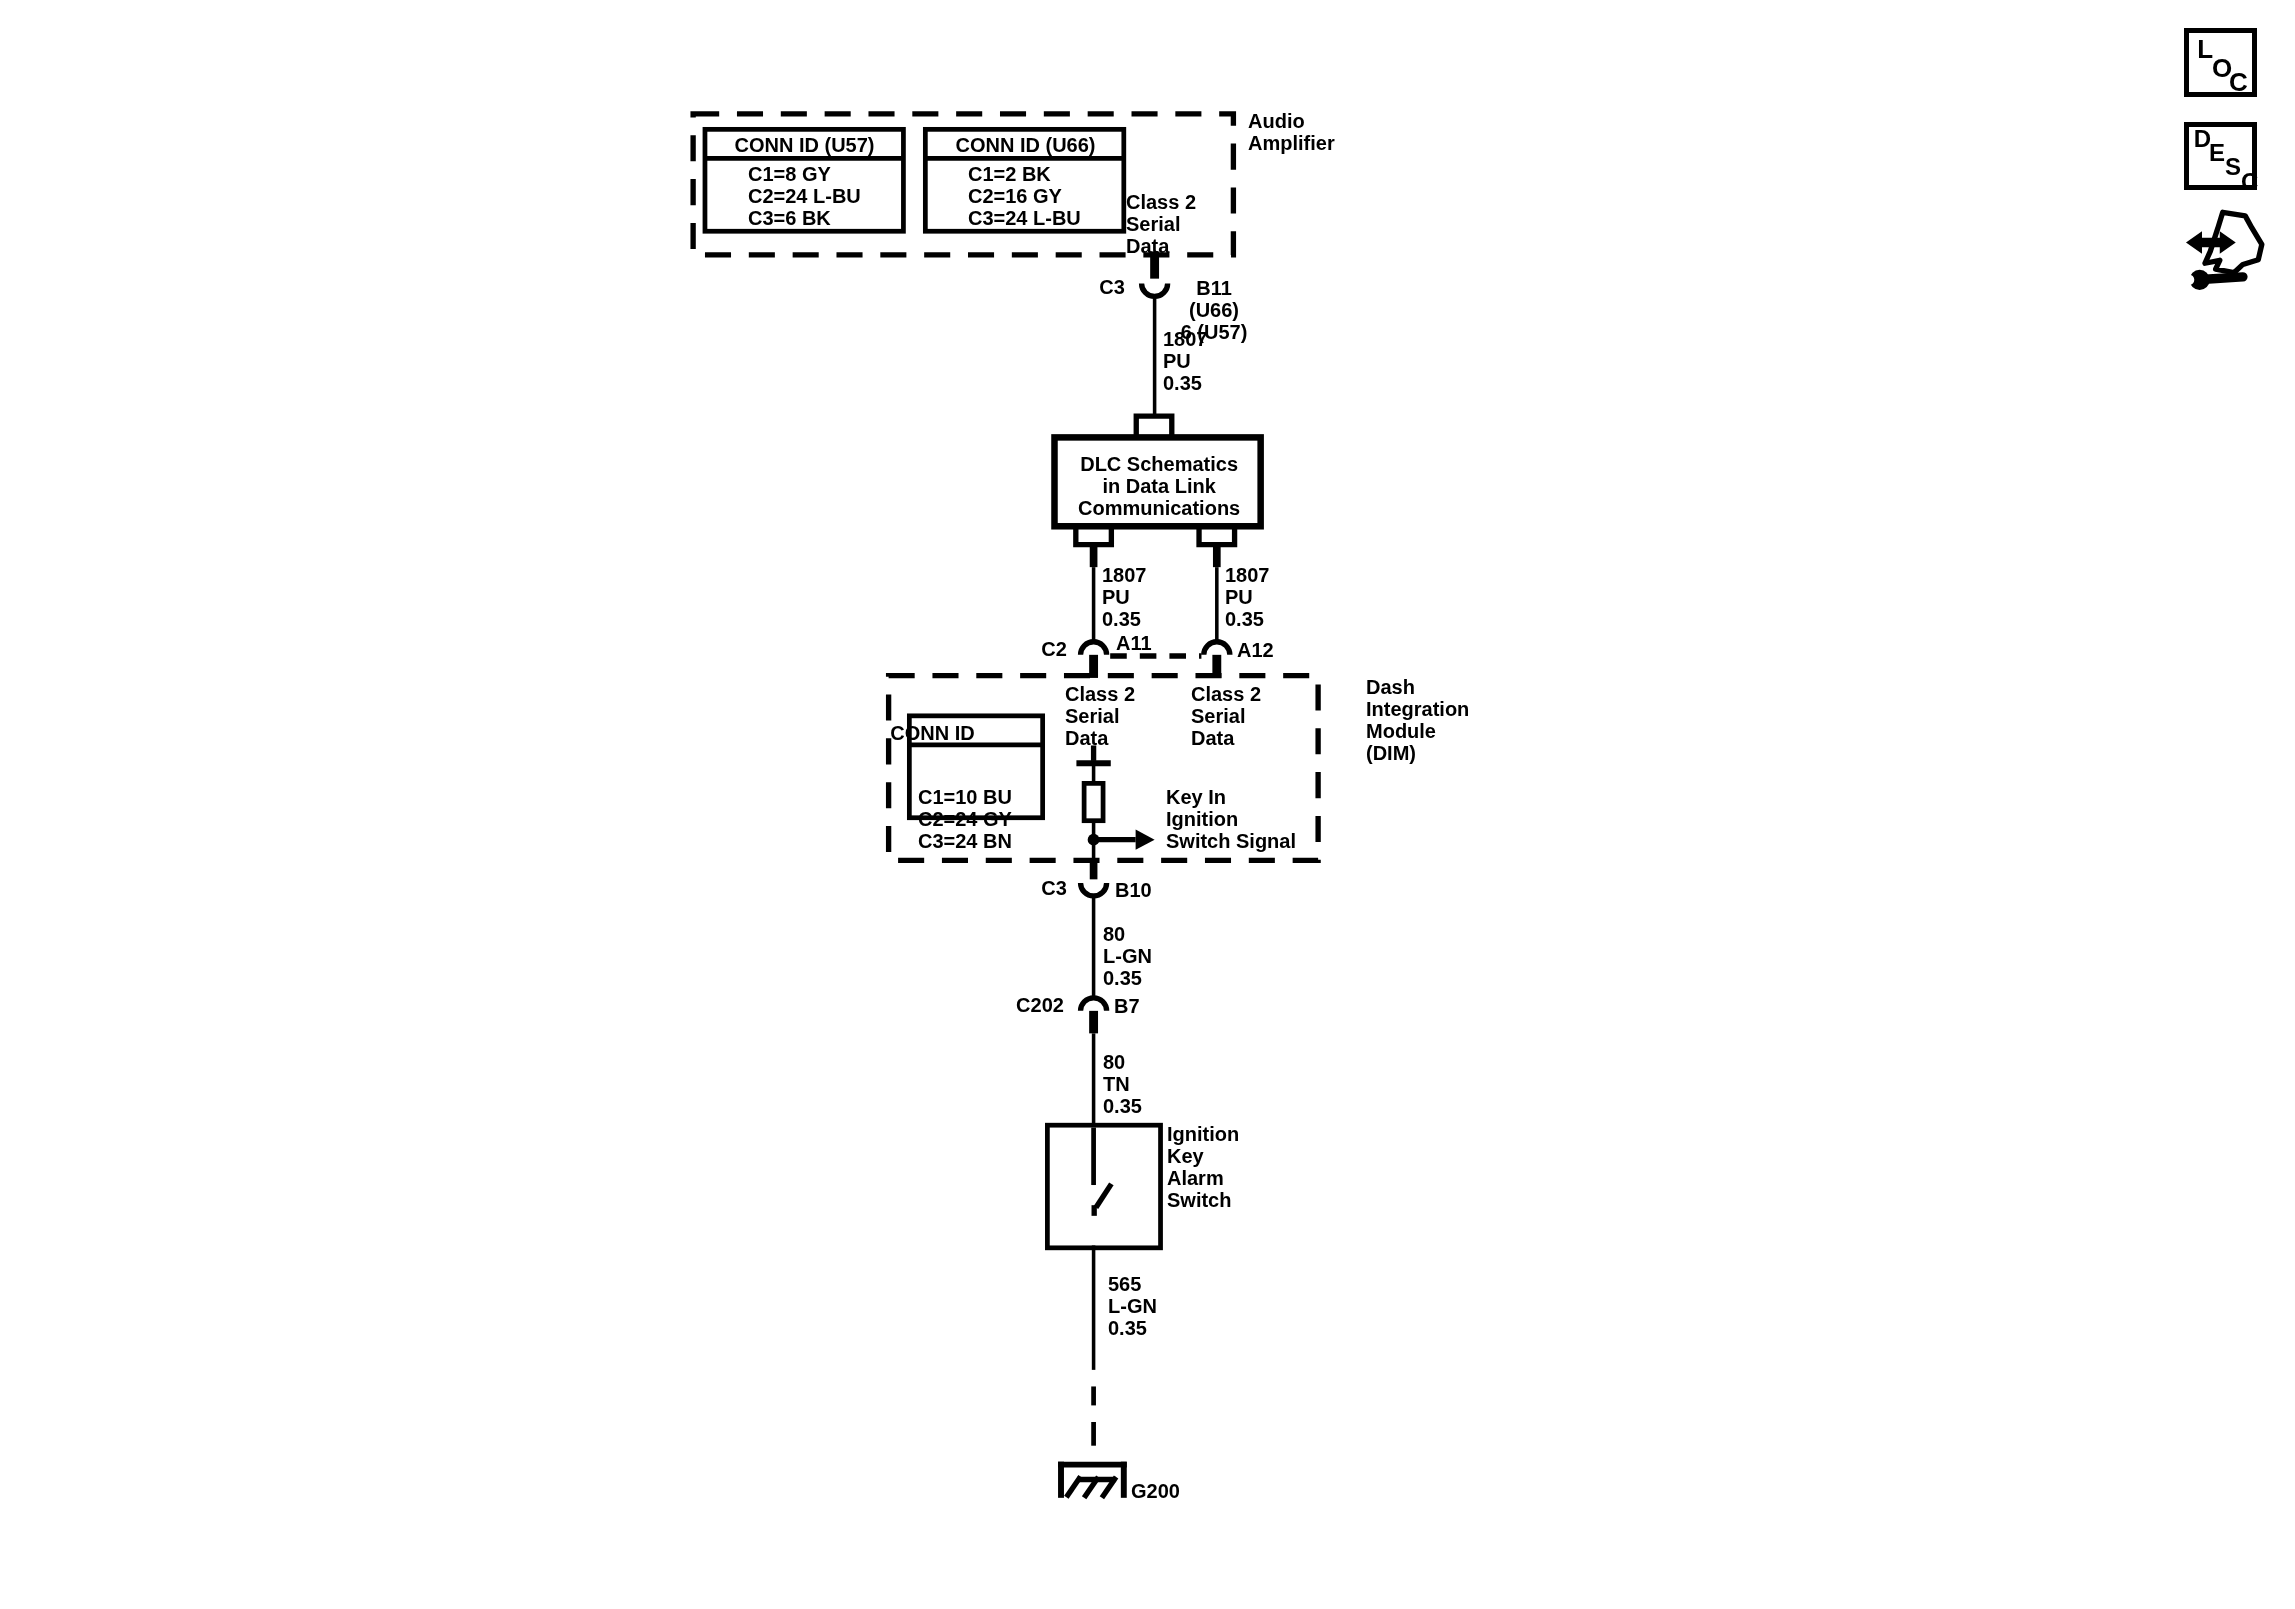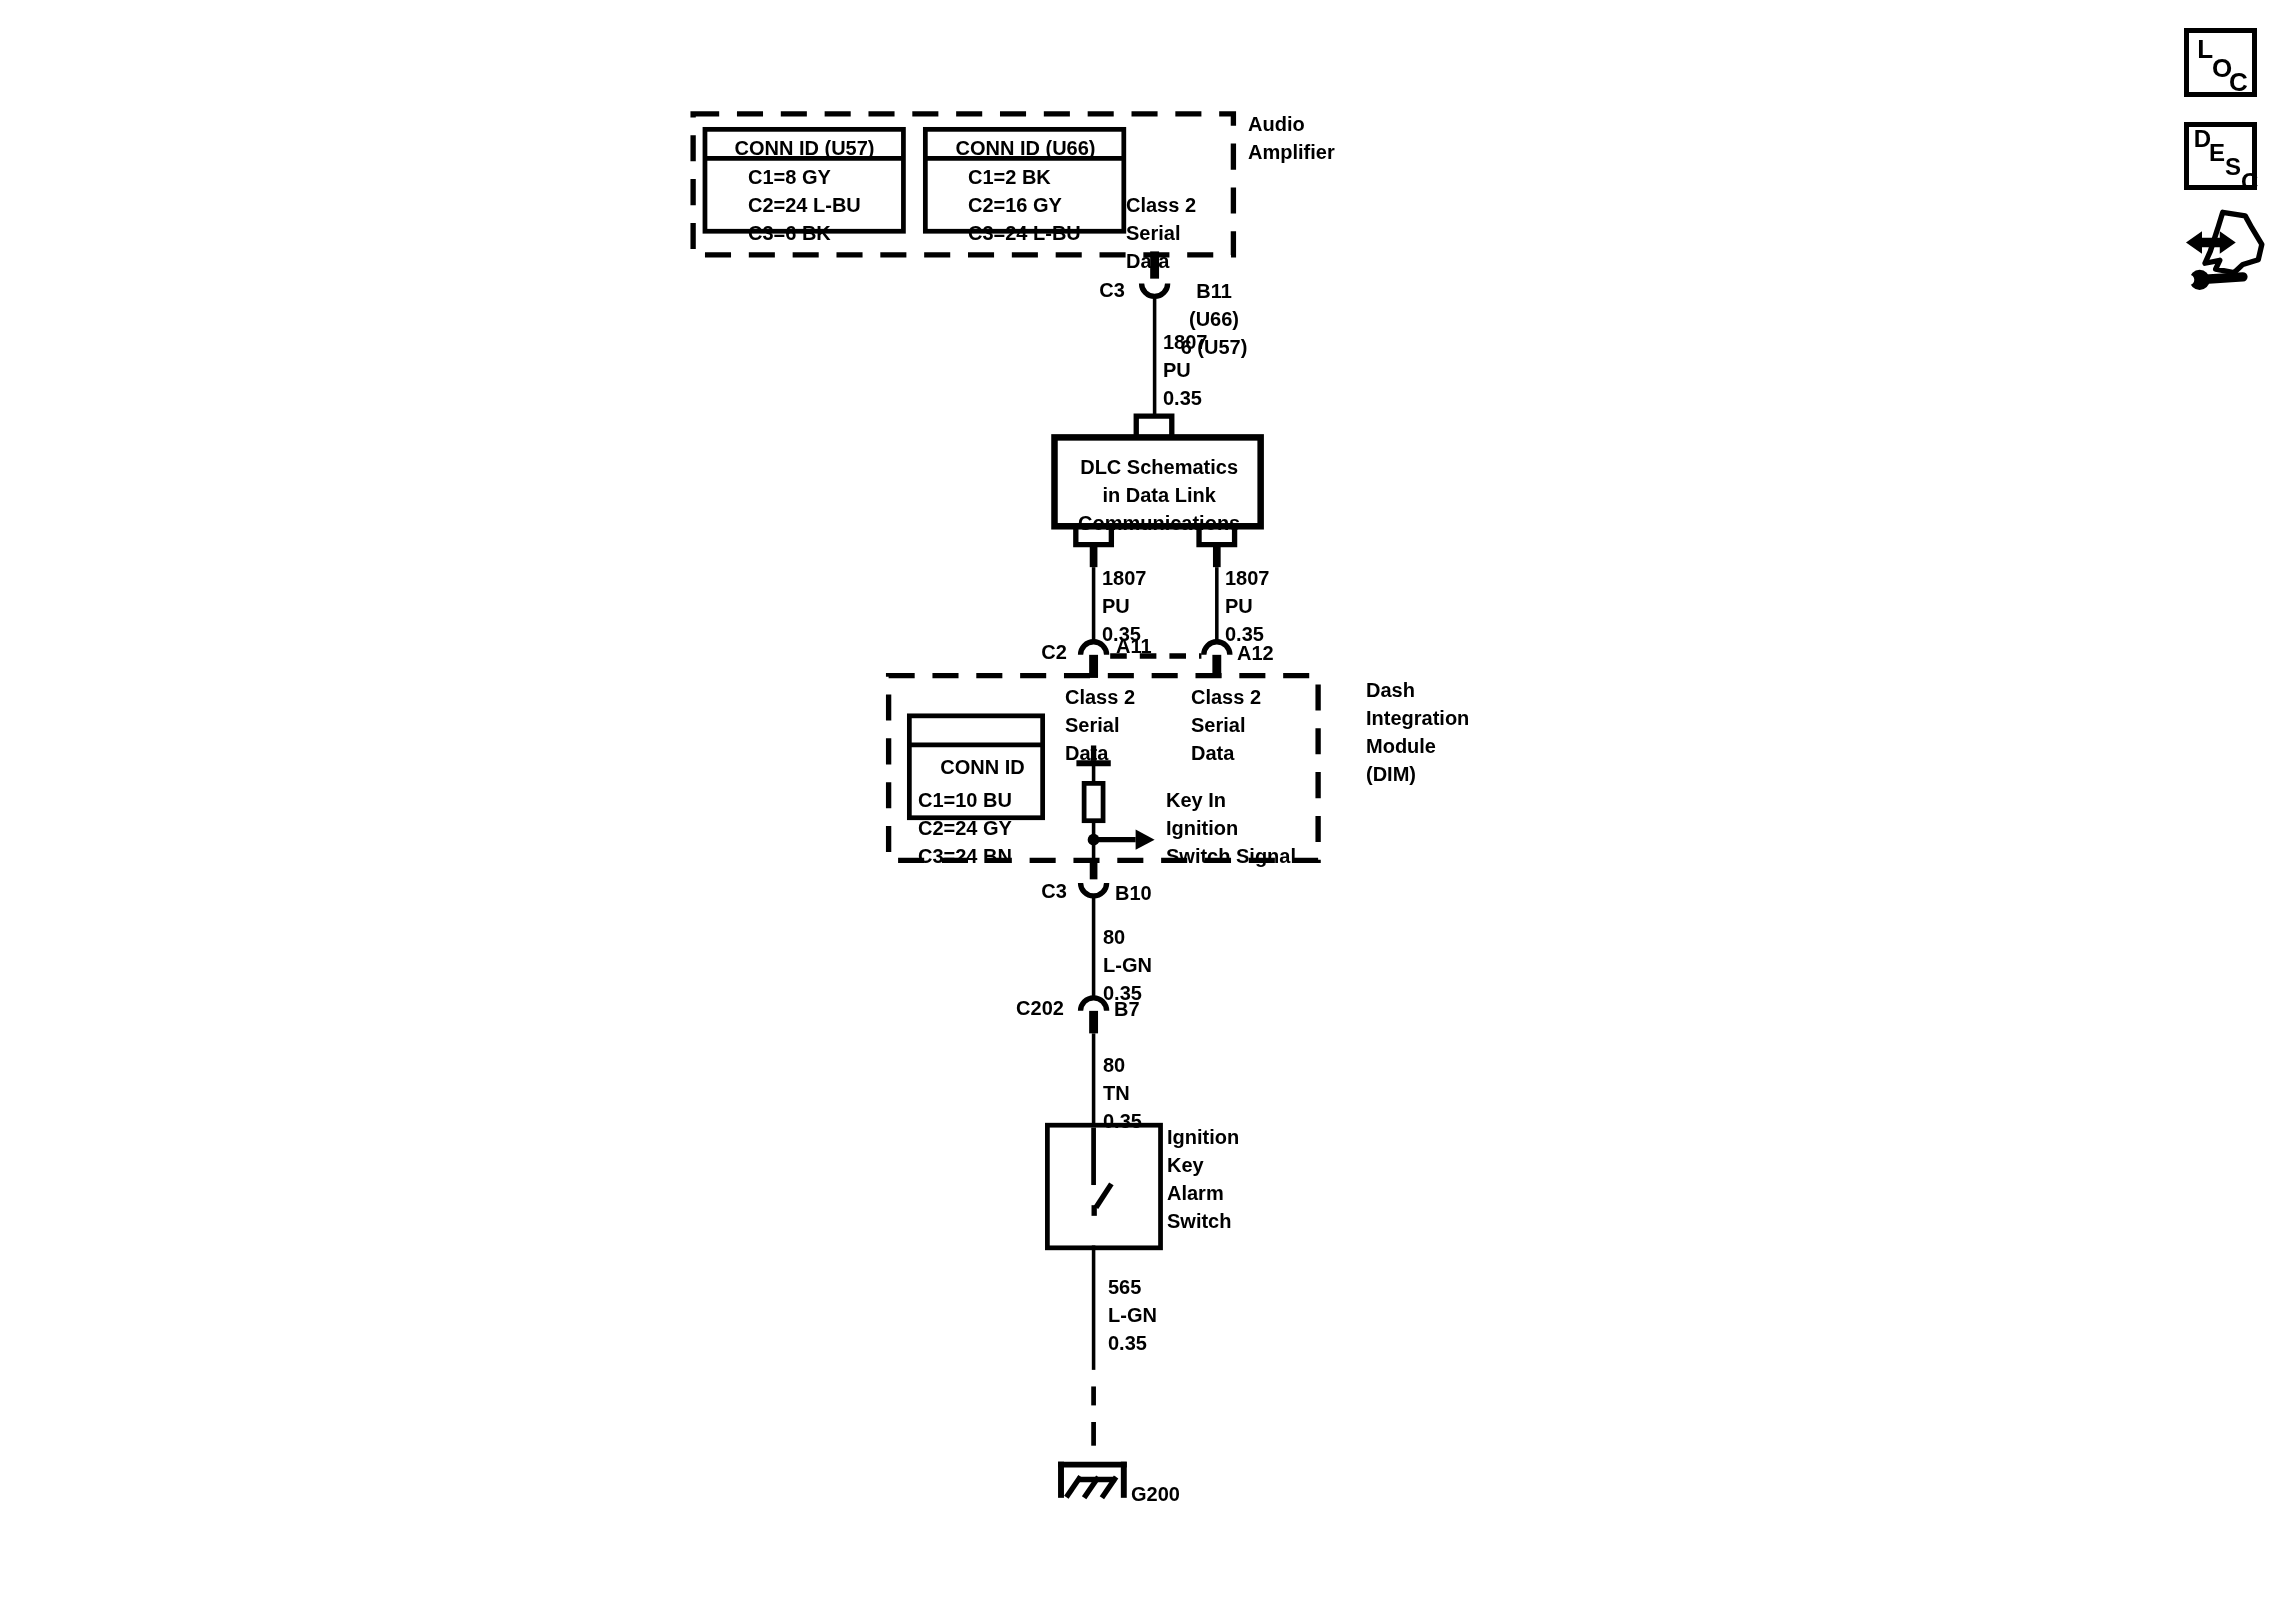--- a/index.html
+++ b/index.html
@@ -3,21 +3,21 @@
 <meta charset="utf-8">
 <style>
   html,body{margin:0;padding:0;background:#ffffff;}
   #canvas{
     position:relative;width:2295px;height:1610px;background:#ffffff;
     font-family:"Liberation Sans",sans-serif;font-weight:bold;color:#000;
     overflow:hidden;
   }
   svg.art{position:absolute;left:0;top:0;}
   .lbl{
-    position:absolute;font-size:20px;line-height:28px;
+    position:absolute;font-size:20px;line-height:22px;
     white-space:pre-line;letter-spacing:0px;
   }
   .ctr{text-align:center;}
   .rt{text-align:center;}
   .iconbox{
     position:absolute;width:73px;height:69px;border:5.3px solid #000;
     box-sizing:border-box;background:#fff;
   }
   .icl{position:absolute;font-size:26px;line-height:26px;}
   .icl-sm{position:absolute;font-size:24px;line-height:24px;}
@@ -167,21 +167,21 @@
   <div class="lbl" style="left:1330px;top:676px;margin-left:36px;">Dash
 Integration
 Module
 (DIM)</div>
   <div class="lbl" style="left:1065px;top:683px;">Class 2
 Serial
 Data</div>
   <div class="lbl" style="left:1191px;top:683px;">Class 2
 Serial
 Data</div>
-  <div class="lbl ctr" style="left:916px;top:722px;width:133px;margin-top:31px;">CONN ID</div>
+  <div class="lbl ctr" style="left:866px;top:722px;width:133px;">CONN ID</div>
   <div class="lbl" style="left:918px;top:786px;">C1=10 BU
 C2=24 GY
 C3=24 BN</div>
   <div class="lbl" style="left:1166px;top:786px;">Key In
 Ignition
 Switch Signal</div>
 
   <div class="lbl rt" style="left:1031px;top:877px;width:46px;">C3</div>
   <div class="lbl" style="left:1115px;top:879px;">B10</div>
 

